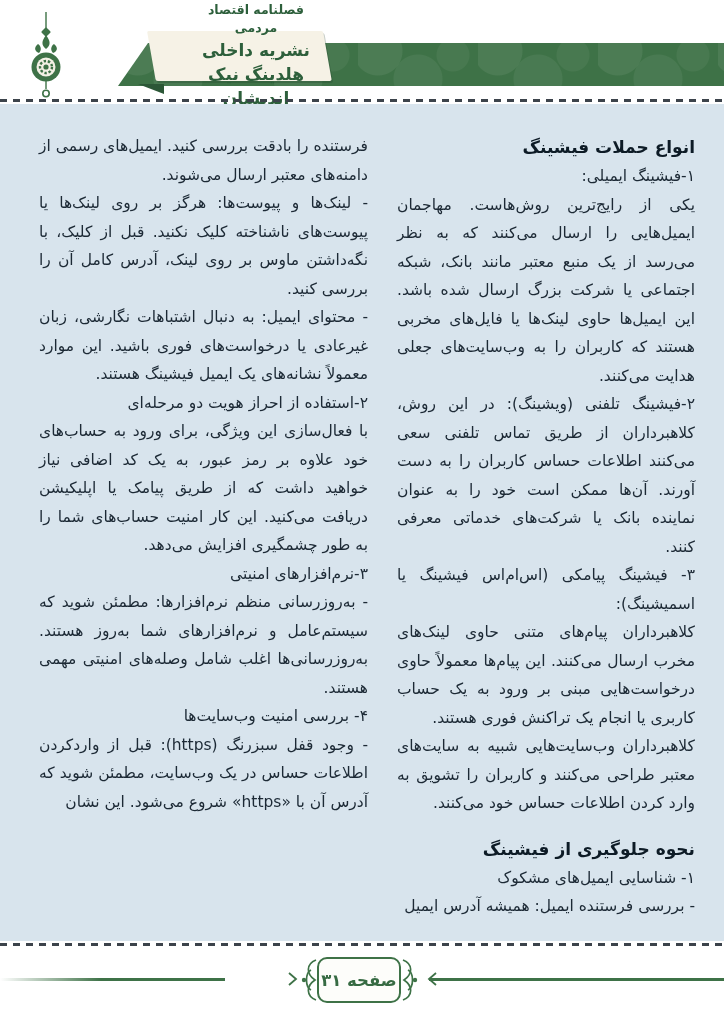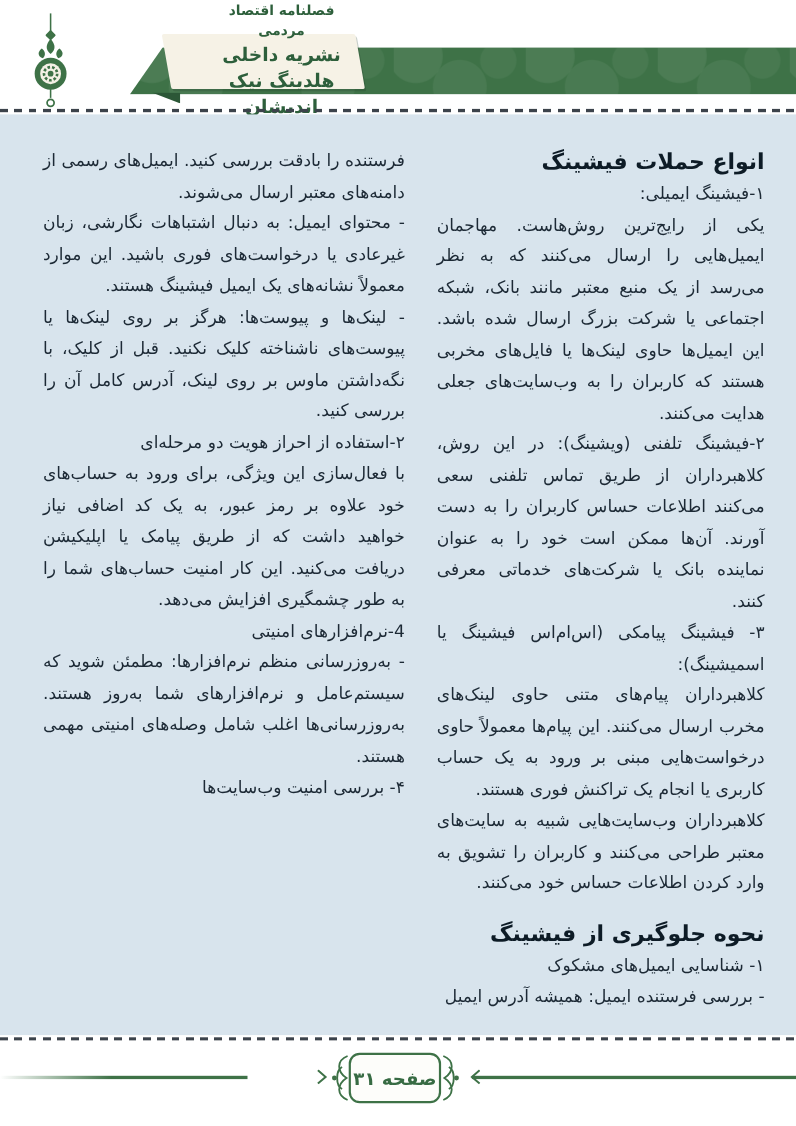--- a/index.html
+++ b/index.html
@@ -57,21 +57,21 @@
     background:#d8e4ed; overflow:hidden;
     display:flex; direction:rtl;
     padding:28px 29px 0 40px; gap:29px;
   }
   .col { color:#1c2935; font-size:15.5px; line-height:28.5px;
          text-align:justify; direction:rtl; }
   .col p { margin:0; }
   .col-right { width:298px; flex:none; }
   .col-left  { width:329px; flex:none; }
   .col h2 {
-    font-size:20px; font-weight:bold; color:#0d1b26; line-height:30px;
+    font-size:17px; font-weight:bold; color:#0d1b26; line-height:30px;
     text-align:right; letter-spacing:0;
   }
   .col h2.spaced { margin-top:16px; }
 
   
   .footer { position:absolute; top:946px; left:0; right:0; height:78px; background:#ffffff; }
   .page-box {
     position:absolute; top:11px; left:317px; width:84px; height:46px;
     background:#fdfdfa; border:2.5px solid #3e7247; border-radius:10px;
     display:flex; align-items:center; justify-content:center;
@@ -134,27 +134,28 @@
       <p>۳- فیشینگ پیامکی (اس‌ام‌اس فیشینگ یا اسمیشینگ):</p>
       <p>کلاهبرداران پیام‌های متنی حاوی لینک‌های مخرب ارسال می‌کنند. این پیام‌ها معمولاً حاوی درخواست‌هایی مبنی بر ورود به یک حساب کاربری یا انجام یک تراکنش فوری هستند.</p>
       <p>کلاهبرداران وب‌سایت‌هایی شبیه به سایت‌های معتبر طراحی می‌کنند و کاربران را تشویق به وارد کردن اطلاعات حساس خود می‌کنند.</p>
       <h2 class="spaced">نحوه جلوگیری از فیشینگ</h2>
       <p>۱- شناسایی ایمیل‌های مشکوک</p>
       <p>- بررسی فرستنده ایمیل: همیشه آدرس ایمیل</p>
     </section>
 
     <section class="col col-left">
       <p>فرستنده را بادقت بررسی کنید. ایمیل‌های رسمی از دامنه‌های معتبر ارسال می‌شوند.</p>
+      <p>- لینک‌ها و پیوست‌ها: هرگز بر روی لینک‌ها یا پیوست‌های ناشناخته کلیک نکنید. قبل از کلیک، با نگه‌داشتن ماوس بر روی لینک، آدرس کامل آن را بررسی کنید.</p>
       <p>- محتوای ایمیل: به دنبال اشتباهات نگارشی، زبان غیرعادی یا درخواست‌های فوری باشید. این موارد معمولاً نشانه‌های یک ایمیل فیشینگ هستند.</p>
-      <p>- لینک‌ها و پیوست‌ها: هرگز بر روی لینک‌ها یا پیوست‌های ناشناخته کلیک نکنید. قبل از کلیک، با نگه‌داشتن ماوس بر روی لینک، آدرس کامل آن را بررسی کنید.</p>
       <p>۲-استفاده از احراز هویت دو مرحله‌ای</p>
       <p>با فعال‌سازی این ویژگی، برای ورود به حساب‌های خود علاوه بر رمز عبور، به یک کد اضافی نیاز خواهید داشت که از طریق پیامک یا اپلیکیشن دریافت می‌کنید. این کار امنیت حساب‌های شما را به طور چشمگیری افزایش می‌دهد.</p>
-      <p>4-نرم‌افزارهای امنیتی</p>
+      <p>۳-نرم‌افزارهای امنیتی</p>
       <p>- به‌روزرسانی منظم نرم‌افزارها: مطمئن شوید که سیستم‌عامل و نرم‌افزارهای شما به‌روز هستند. به‌روزرسانی‌ها اغلب شامل وصله‌های امنیتی مهمی هستند.</p>
       <p>۴- بررسی امنیت وب‌سایت‌ها</p>
+      <p>- وجود قفل سبزرنگ (https): قبل از واردکردن اطلاعات حساس در یک وب‌سایت، مطمئن شوید که آدرس آن با «https» شروع می‌شود. این نشان</p>
     </section>
 
   </main>
 
   <div class="dashed bottom"></div>
 
   <footer class="footer">
     <div class="rule right-rule"></div>
     <div class="rule left-rule"></div>
 

